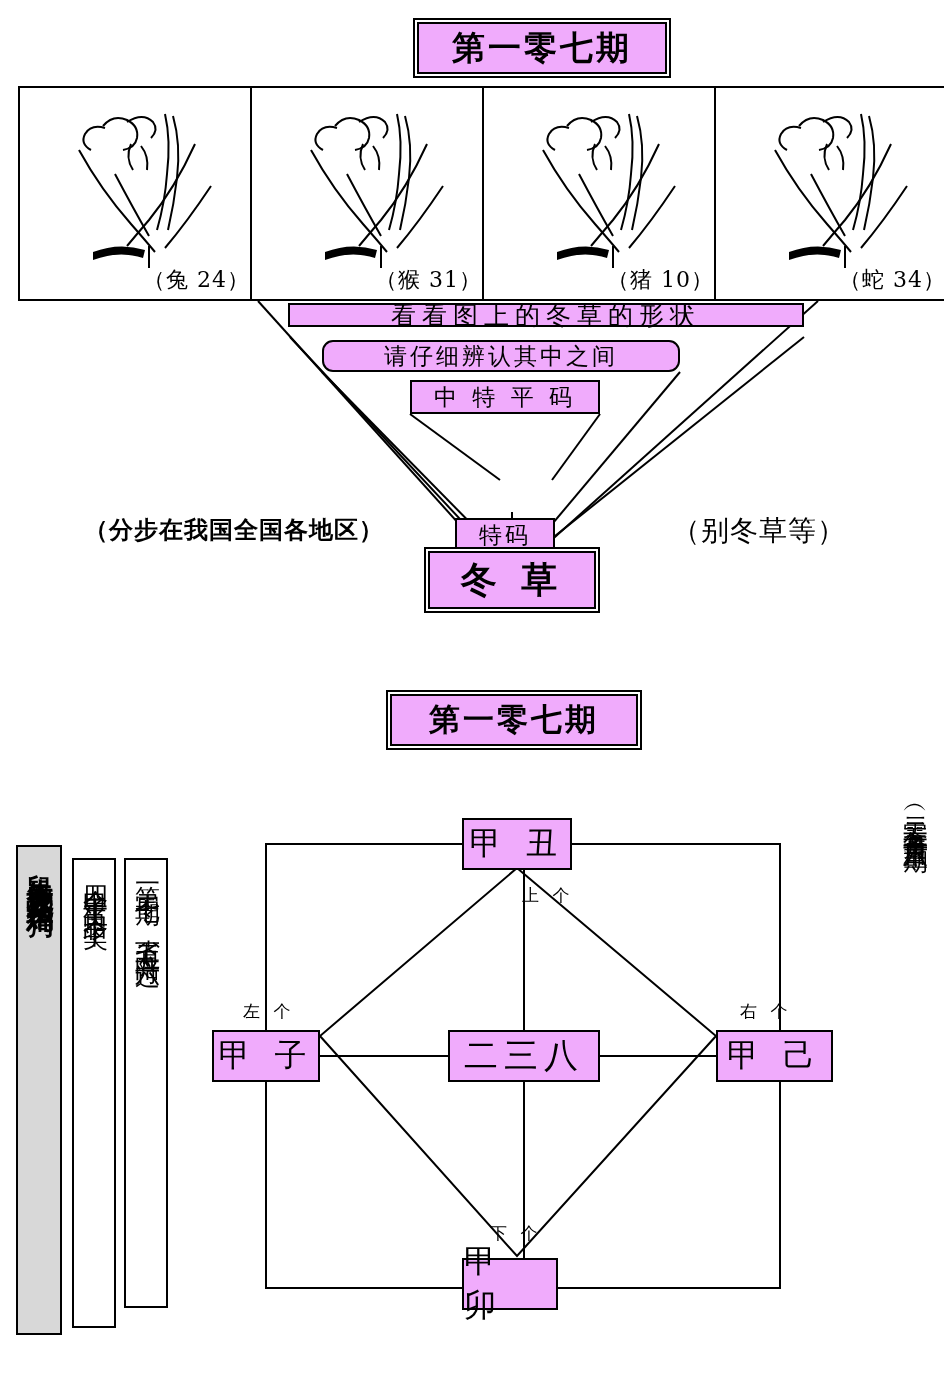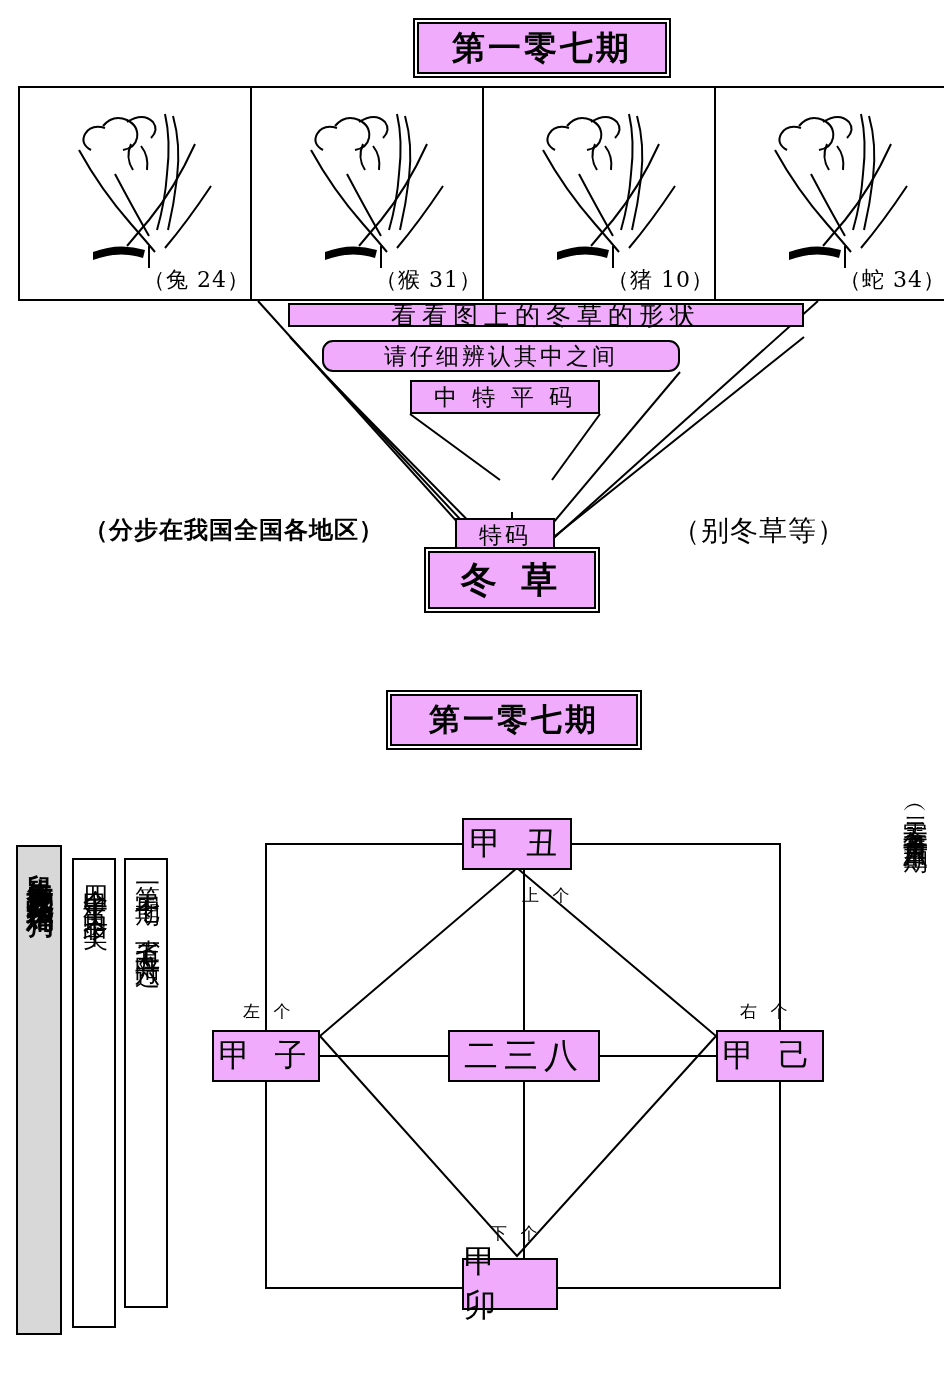--- a/index.html
+++ b/index.html
@@ -119,21 +119,21 @@
   .vcol-right {
     right: 10px; top: 790px; width: 42px; height: 535px;
     font-size: 25px;
     border: none;
     letter-spacing: 3px;
   }
 
   
   .d-top   { left: 462px; top: 818px;  width: 110px; height: 52px; font-size: 32px; letter-spacing: 7px; }
   .d-left  { left: 212px; top: 1030px; width: 108px; height: 52px; font-size: 32px; letter-spacing: 7px; }
-  .d-right { left: 716px; top: 1030px; width: 108px; height: 52px; font-size: 32px; letter-spacing: 7px; }
+  .d-right { left: 716px; top: 1030px; width: 117px; height: 52px; font-size: 32px; letter-spacing: 7px; }
   .d-bot   { left: 462px; top: 1258px; width: 96px; height: 52px; font-size: 32px; letter-spacing: 7px; }
   .d-center{ left: 448px; top: 1030px; width: 152px; height: 52px; font-size: 34px; letter-spacing: 6px; }
 
   .lab { position: absolute; font-size: 17px; letter-spacing: 4px; }
   .lab-up    { left: 487px; top: 884px; margin-left: 35px; }
   .lab-left  { left: 243px; top: 1000px; }
   .lab-right { left: 740px; top: 1000px; }
   .lab-down  { left: 490px; top: 1222px; }
 
   svg.overlay {

